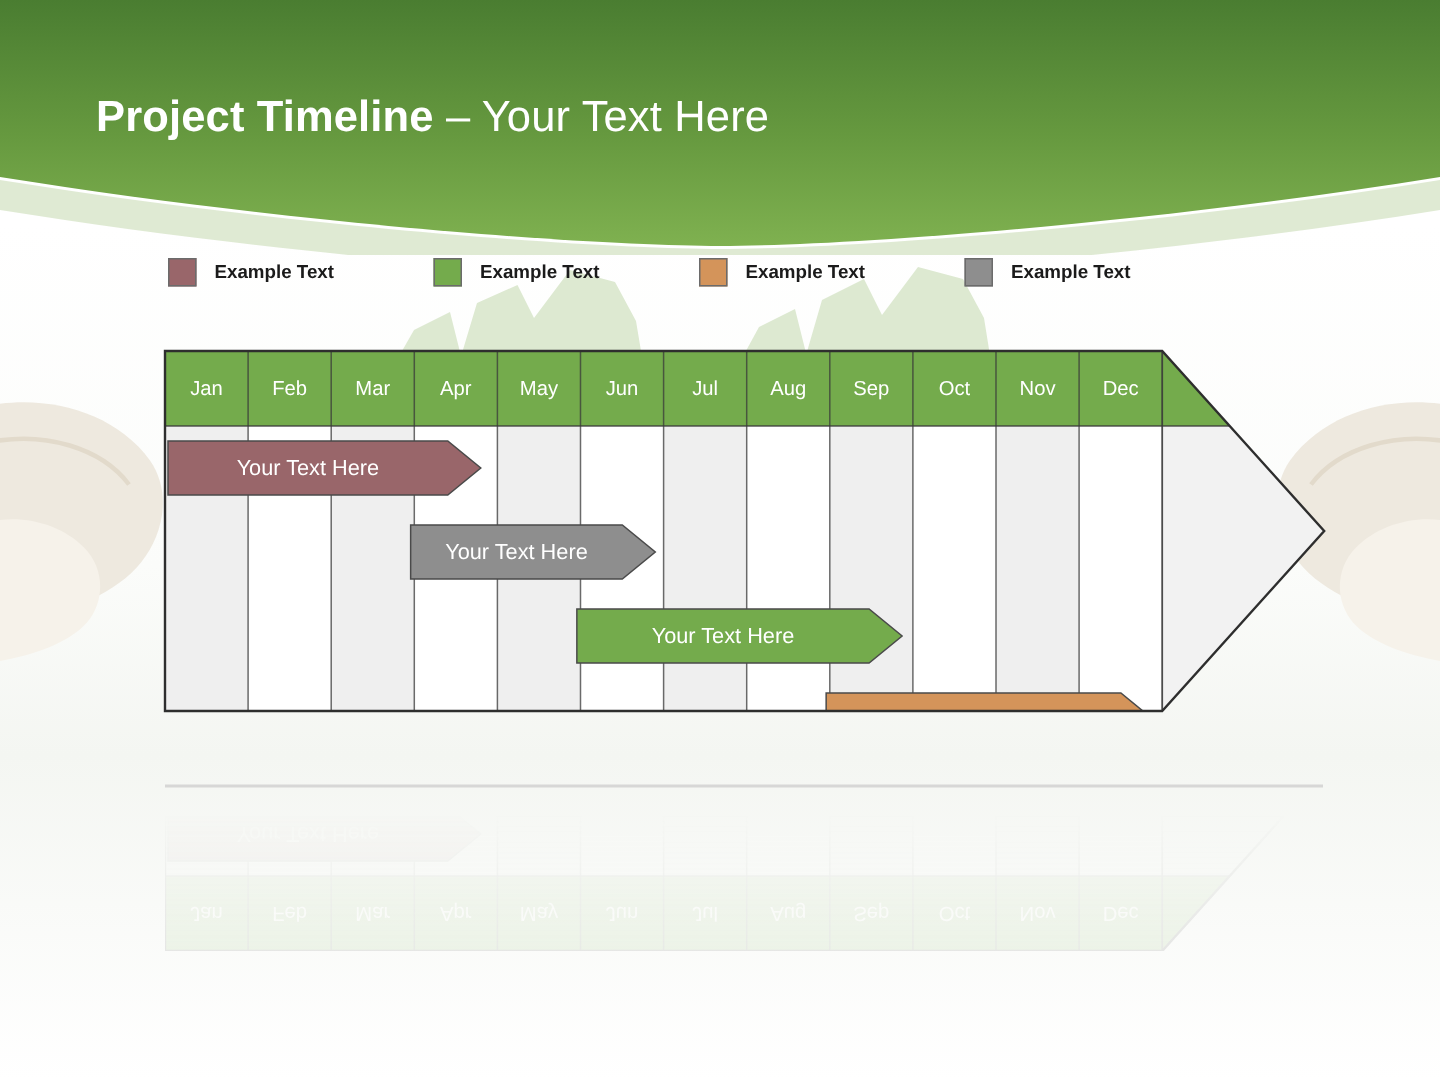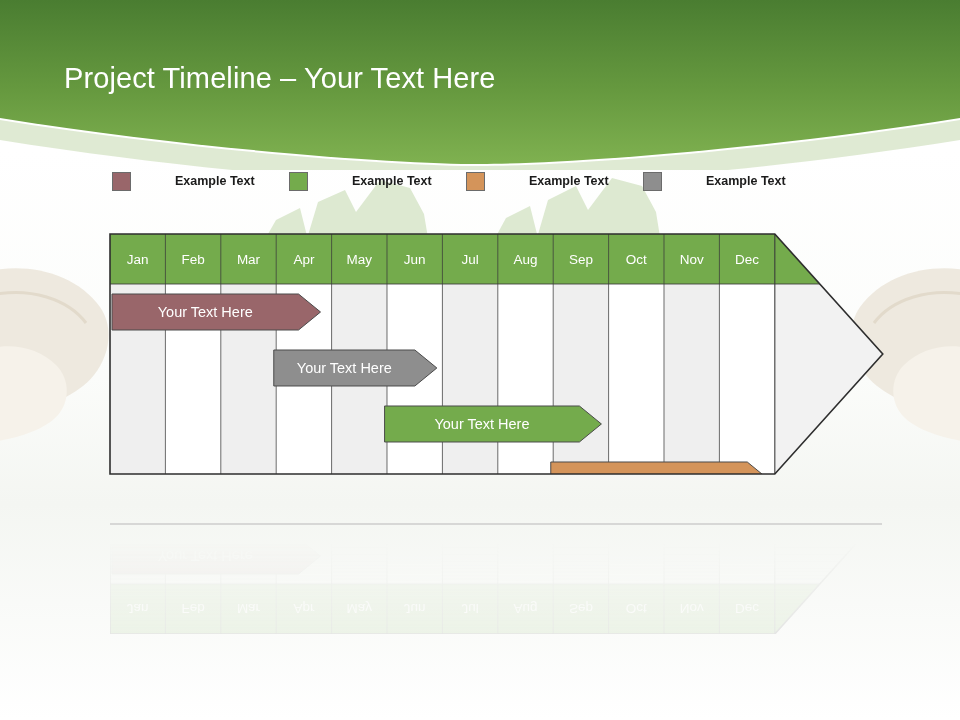--- a/index.html
+++ b/index.html
@@ -32,29 +32,29 @@
   .ornament{position:absolute;top:255px;}
   .ornament.left{left:-18px;}
   .ornament.right{right:-18px;}
 
   
   .title{
     position:absolute;left:64px;top:58px;
     color:#ffffff;font-size:29px;line-height:40px;
     letter-spacing:.1px;white-space:nowrap;
   }
-  .title .strong{font-weight:normal;}
+  .title .strong{font-weight:bold;}
   .title .dash{font-weight:normal;}
   .title .light{font-weight:normal;}
 
   
   .legend{
     position:absolute;left:112px;top:168px;width:720px;height:26px;
   }
-  .legend-item{position:absolute;top:0;height:26px;display:flex;align-items:center;gap:32px;}
+  .legend-item{position:absolute;top:0;height:26px;display:flex;align-items:center;}
   .legend-swatch{
     width:19px;height:19px;border:1px solid #6b6b6b;box-sizing:border-box;
     flex:0 0 auto;
   }
   .legend-label{
     margin-left:12px;font-size:12.5px;font-weight:bold;color:#1b1b1b;
     white-space:nowrap;
   }
 
   

